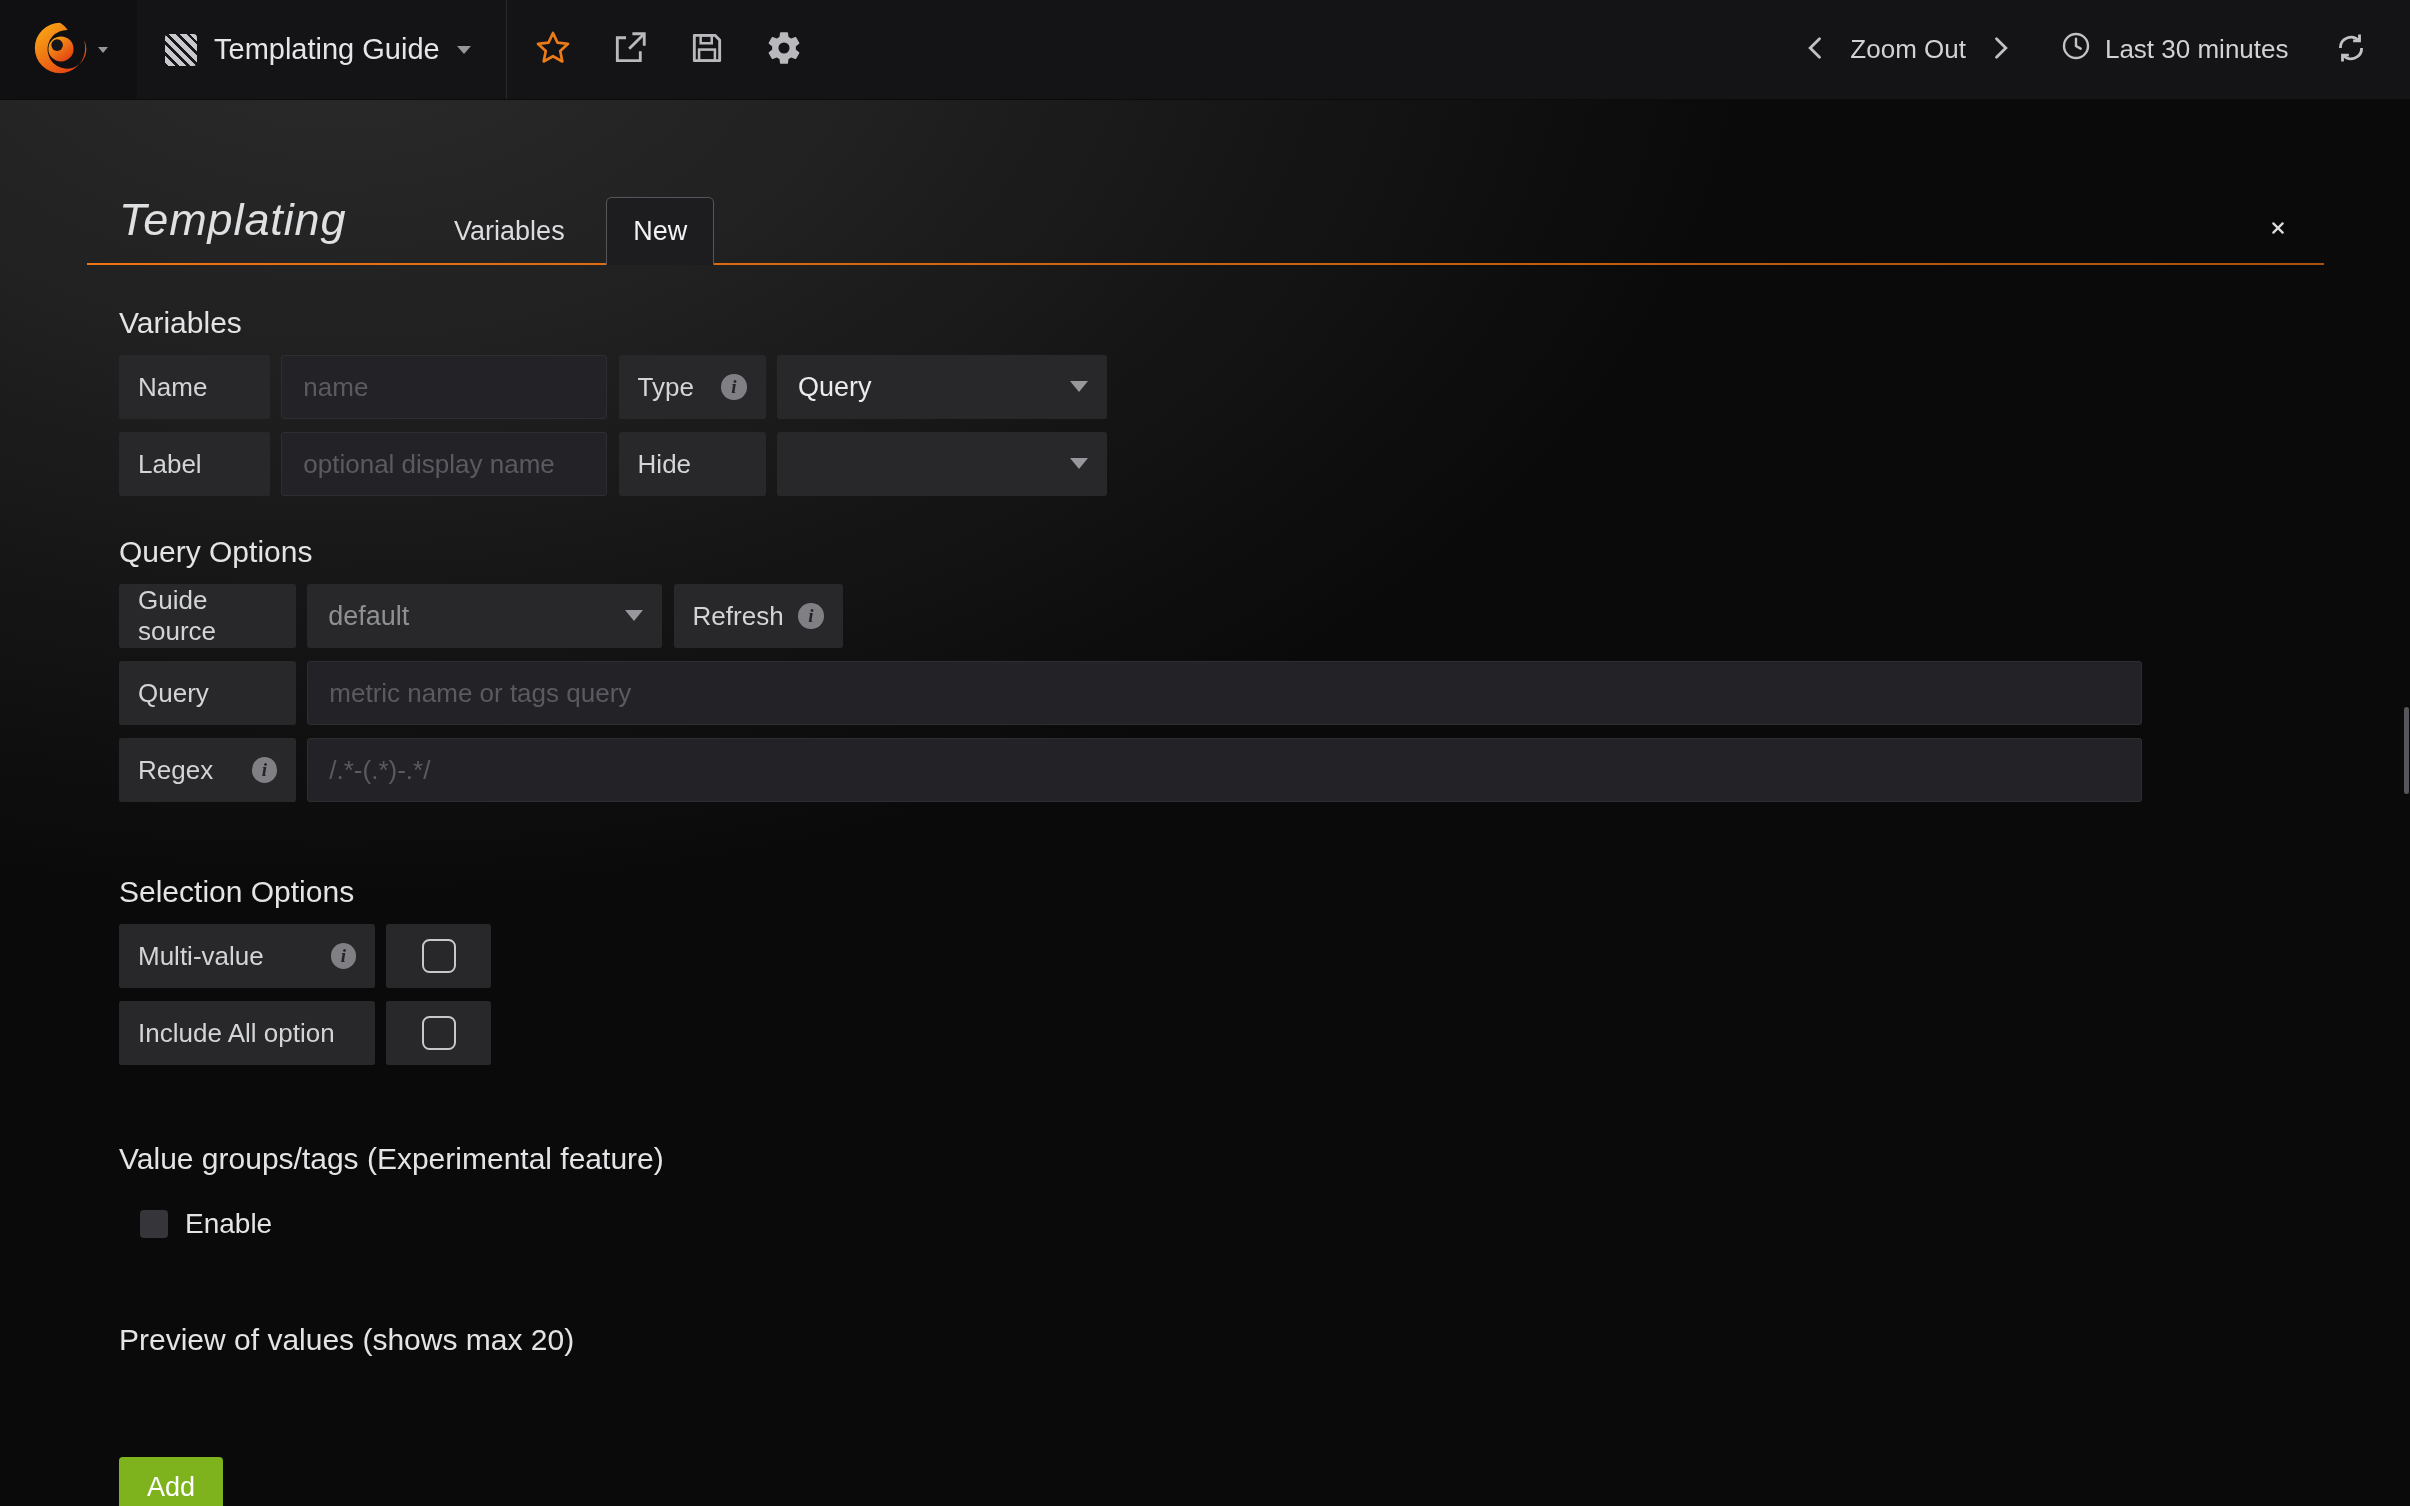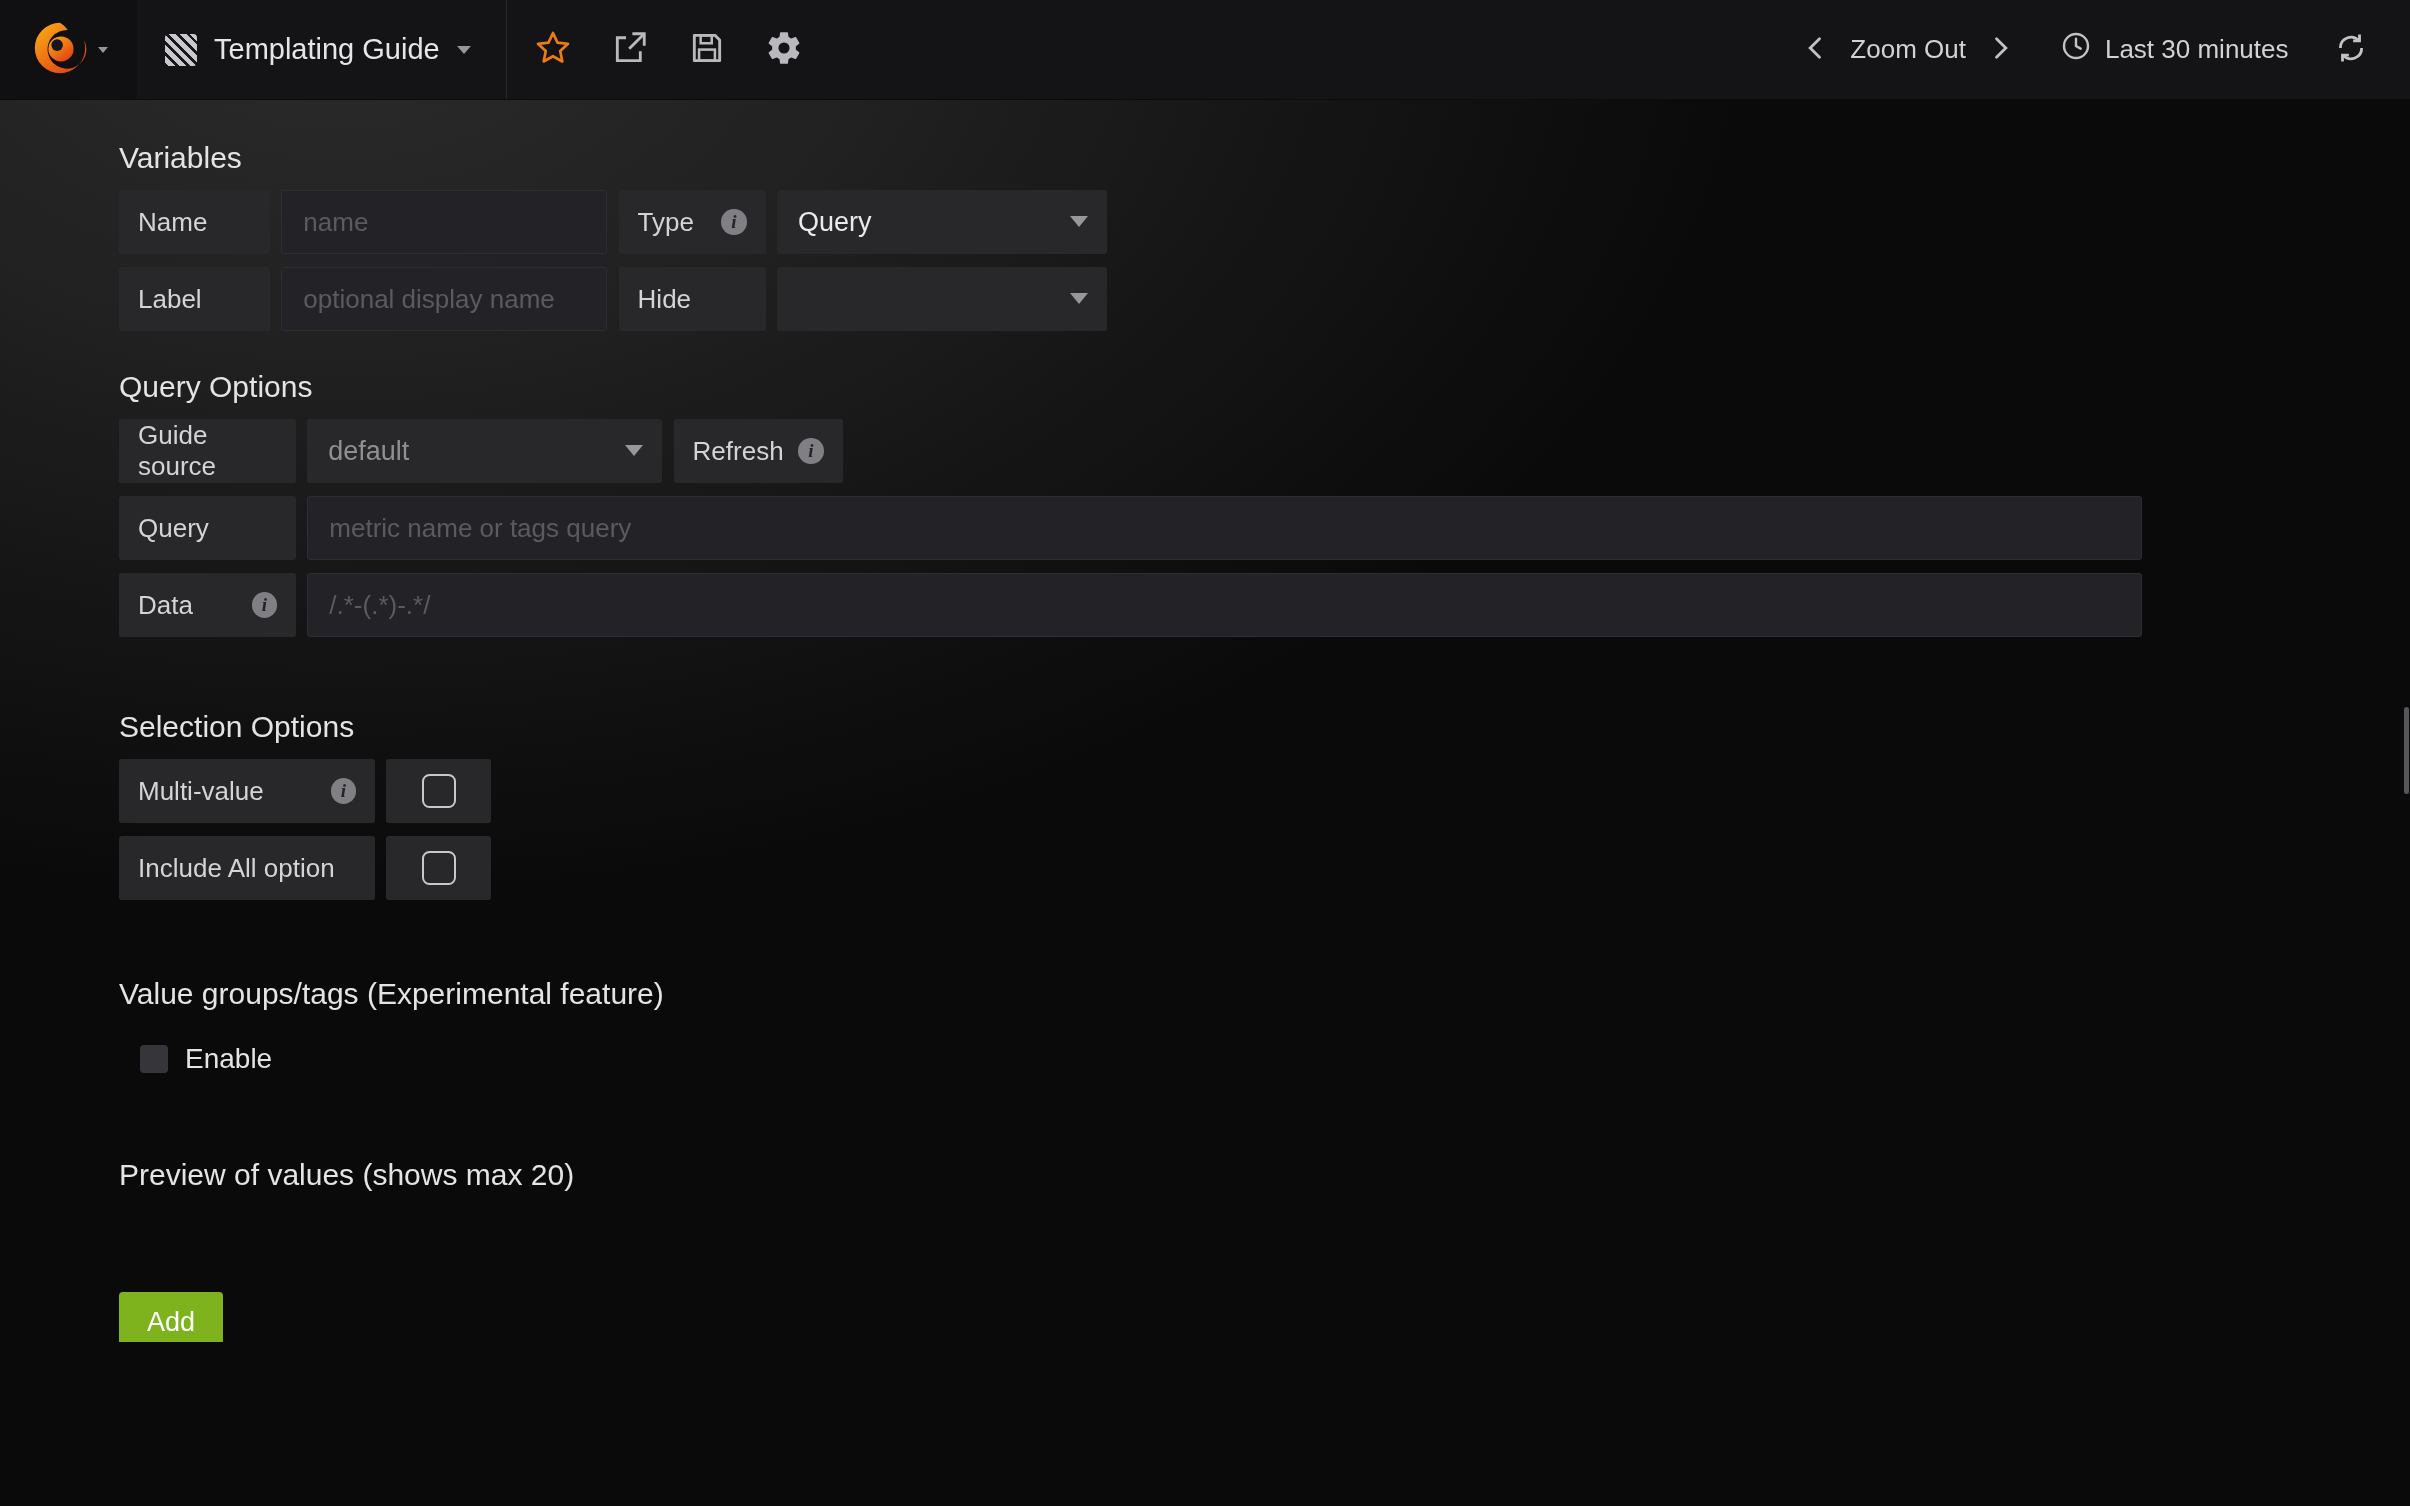--- a/index.html
+++ b/index.html
@@ -226,20 +226,31 @@
             <path d="M19.5 12a7.5 7.5 0 0 1-13 5.2" fill="none" stroke="#c2c2c6" stroke-width="2"></path>
             <path d="M6 21.5V17h4.5" fill="none" stroke="#c2c2c6" stroke-width="2"></path>
           </svg>
         </span>
       </button>
     </div>
   </nav>
 
   <div class="tabbed-view">
 
+    <div class="tabbed-header">
+      <h1 class="page-title">Templating</h1>
+      <div class="tab">Variables</div>
+      <div class="tab active">New</div>
+      <button class="header-close">
+        <svg width="26" height="26" viewBox="0 0 24 24">
+            <path d="M5 5l14 14M19 5L5 19" stroke="#dcdcde" stroke-width="3.4" stroke-linecap="round"></path>
+          </svg>
+      </button>
+      <div class="header-line"></div>
+    </div>
 
     <div class="content">
 
       
       <section>
         <h2 class="section-heading mt-first">Variables</h2>
         <div class="gf-row">
           <span class="gf-label w160">Name</span>
           <input class="gf-input w346" type="text" placeholder="name" style="">
           <span class="gf-label with-info w156">
@@ -275,21 +286,21 @@
             <span>Refresh</span>
             <span class="info-icon">i</span>
           </span>
         </div>
         <div class="gf-row">
           <span class="gf-label w188">Query</span>
           <input class="gf-input w2087" type="text" placeholder="metric name or tags query" style="">
         </div>
         <div class="gf-row">
           <span class="gf-label with-info w188">
-            <span>Data</span>
+            <span>Regex</span>
             <span class="info-icon">i</span>
           </span>
           <input class="gf-input w2087" type="text" placeholder="/.*-(.*)-.*/" style="">
         </div>
       </section>
 
       
       <section>
         <h2 class="section-heading mt-so">Selection Options</h2>
         <div class="gf-row">

